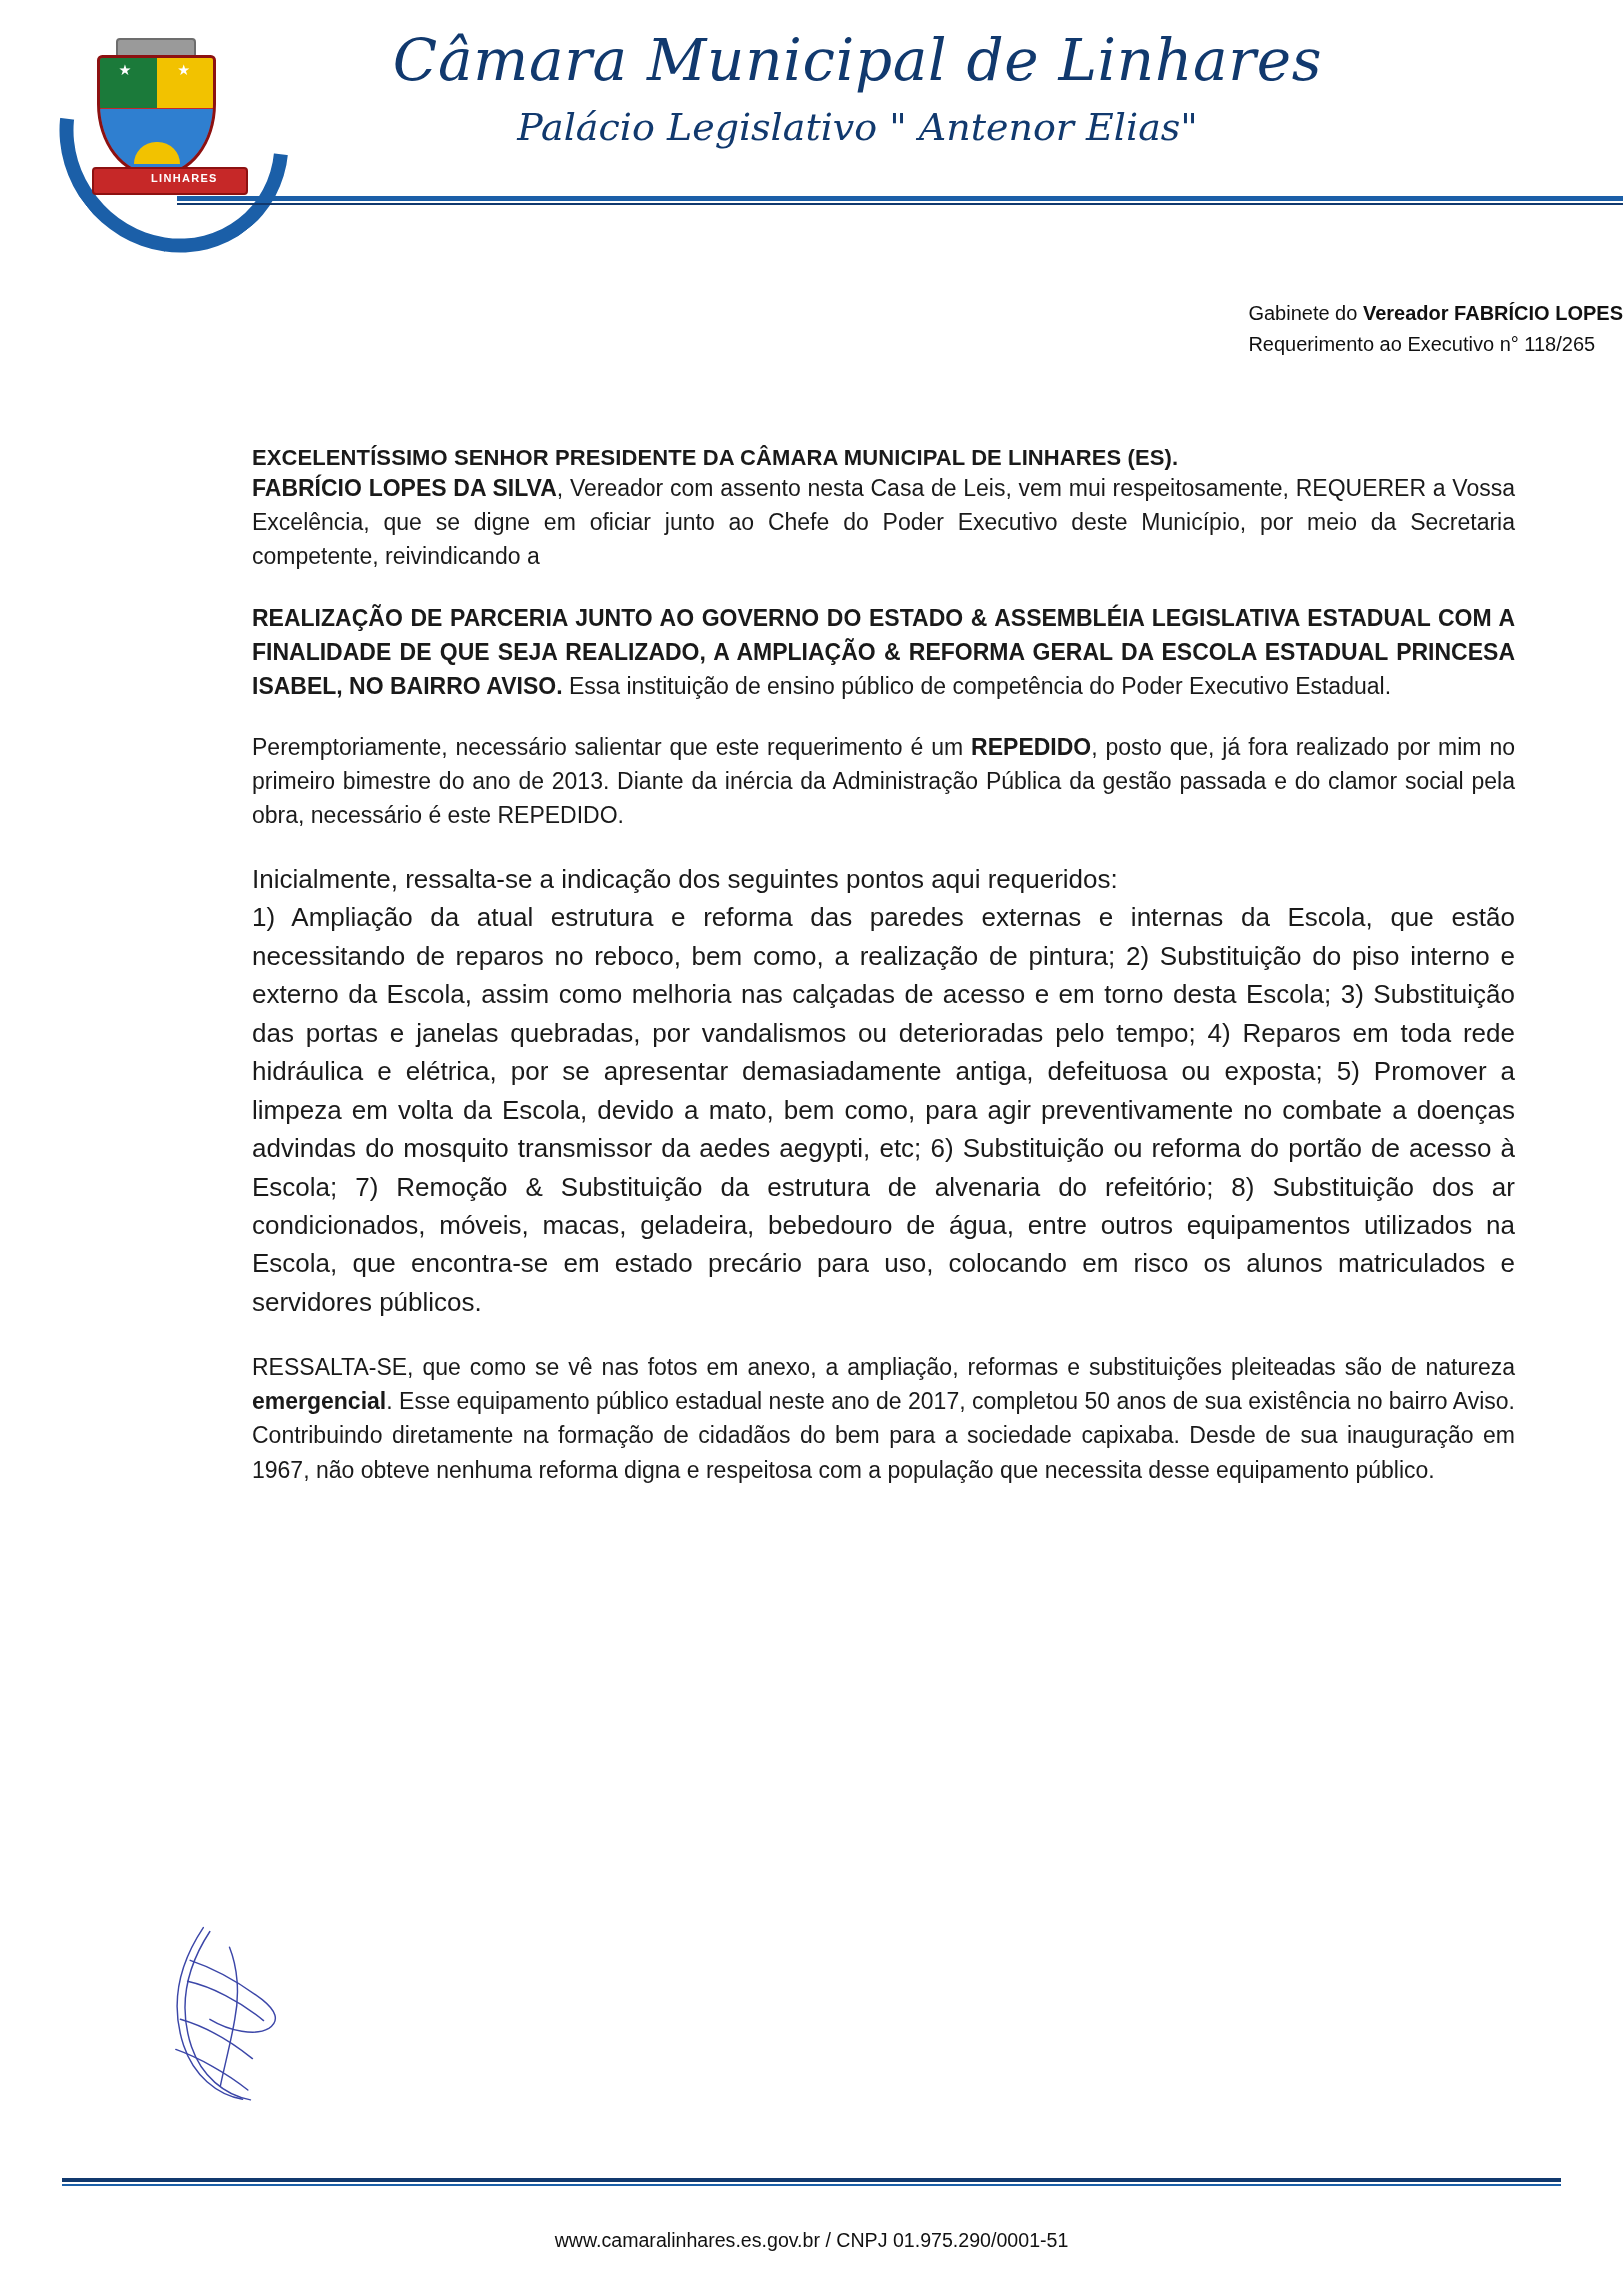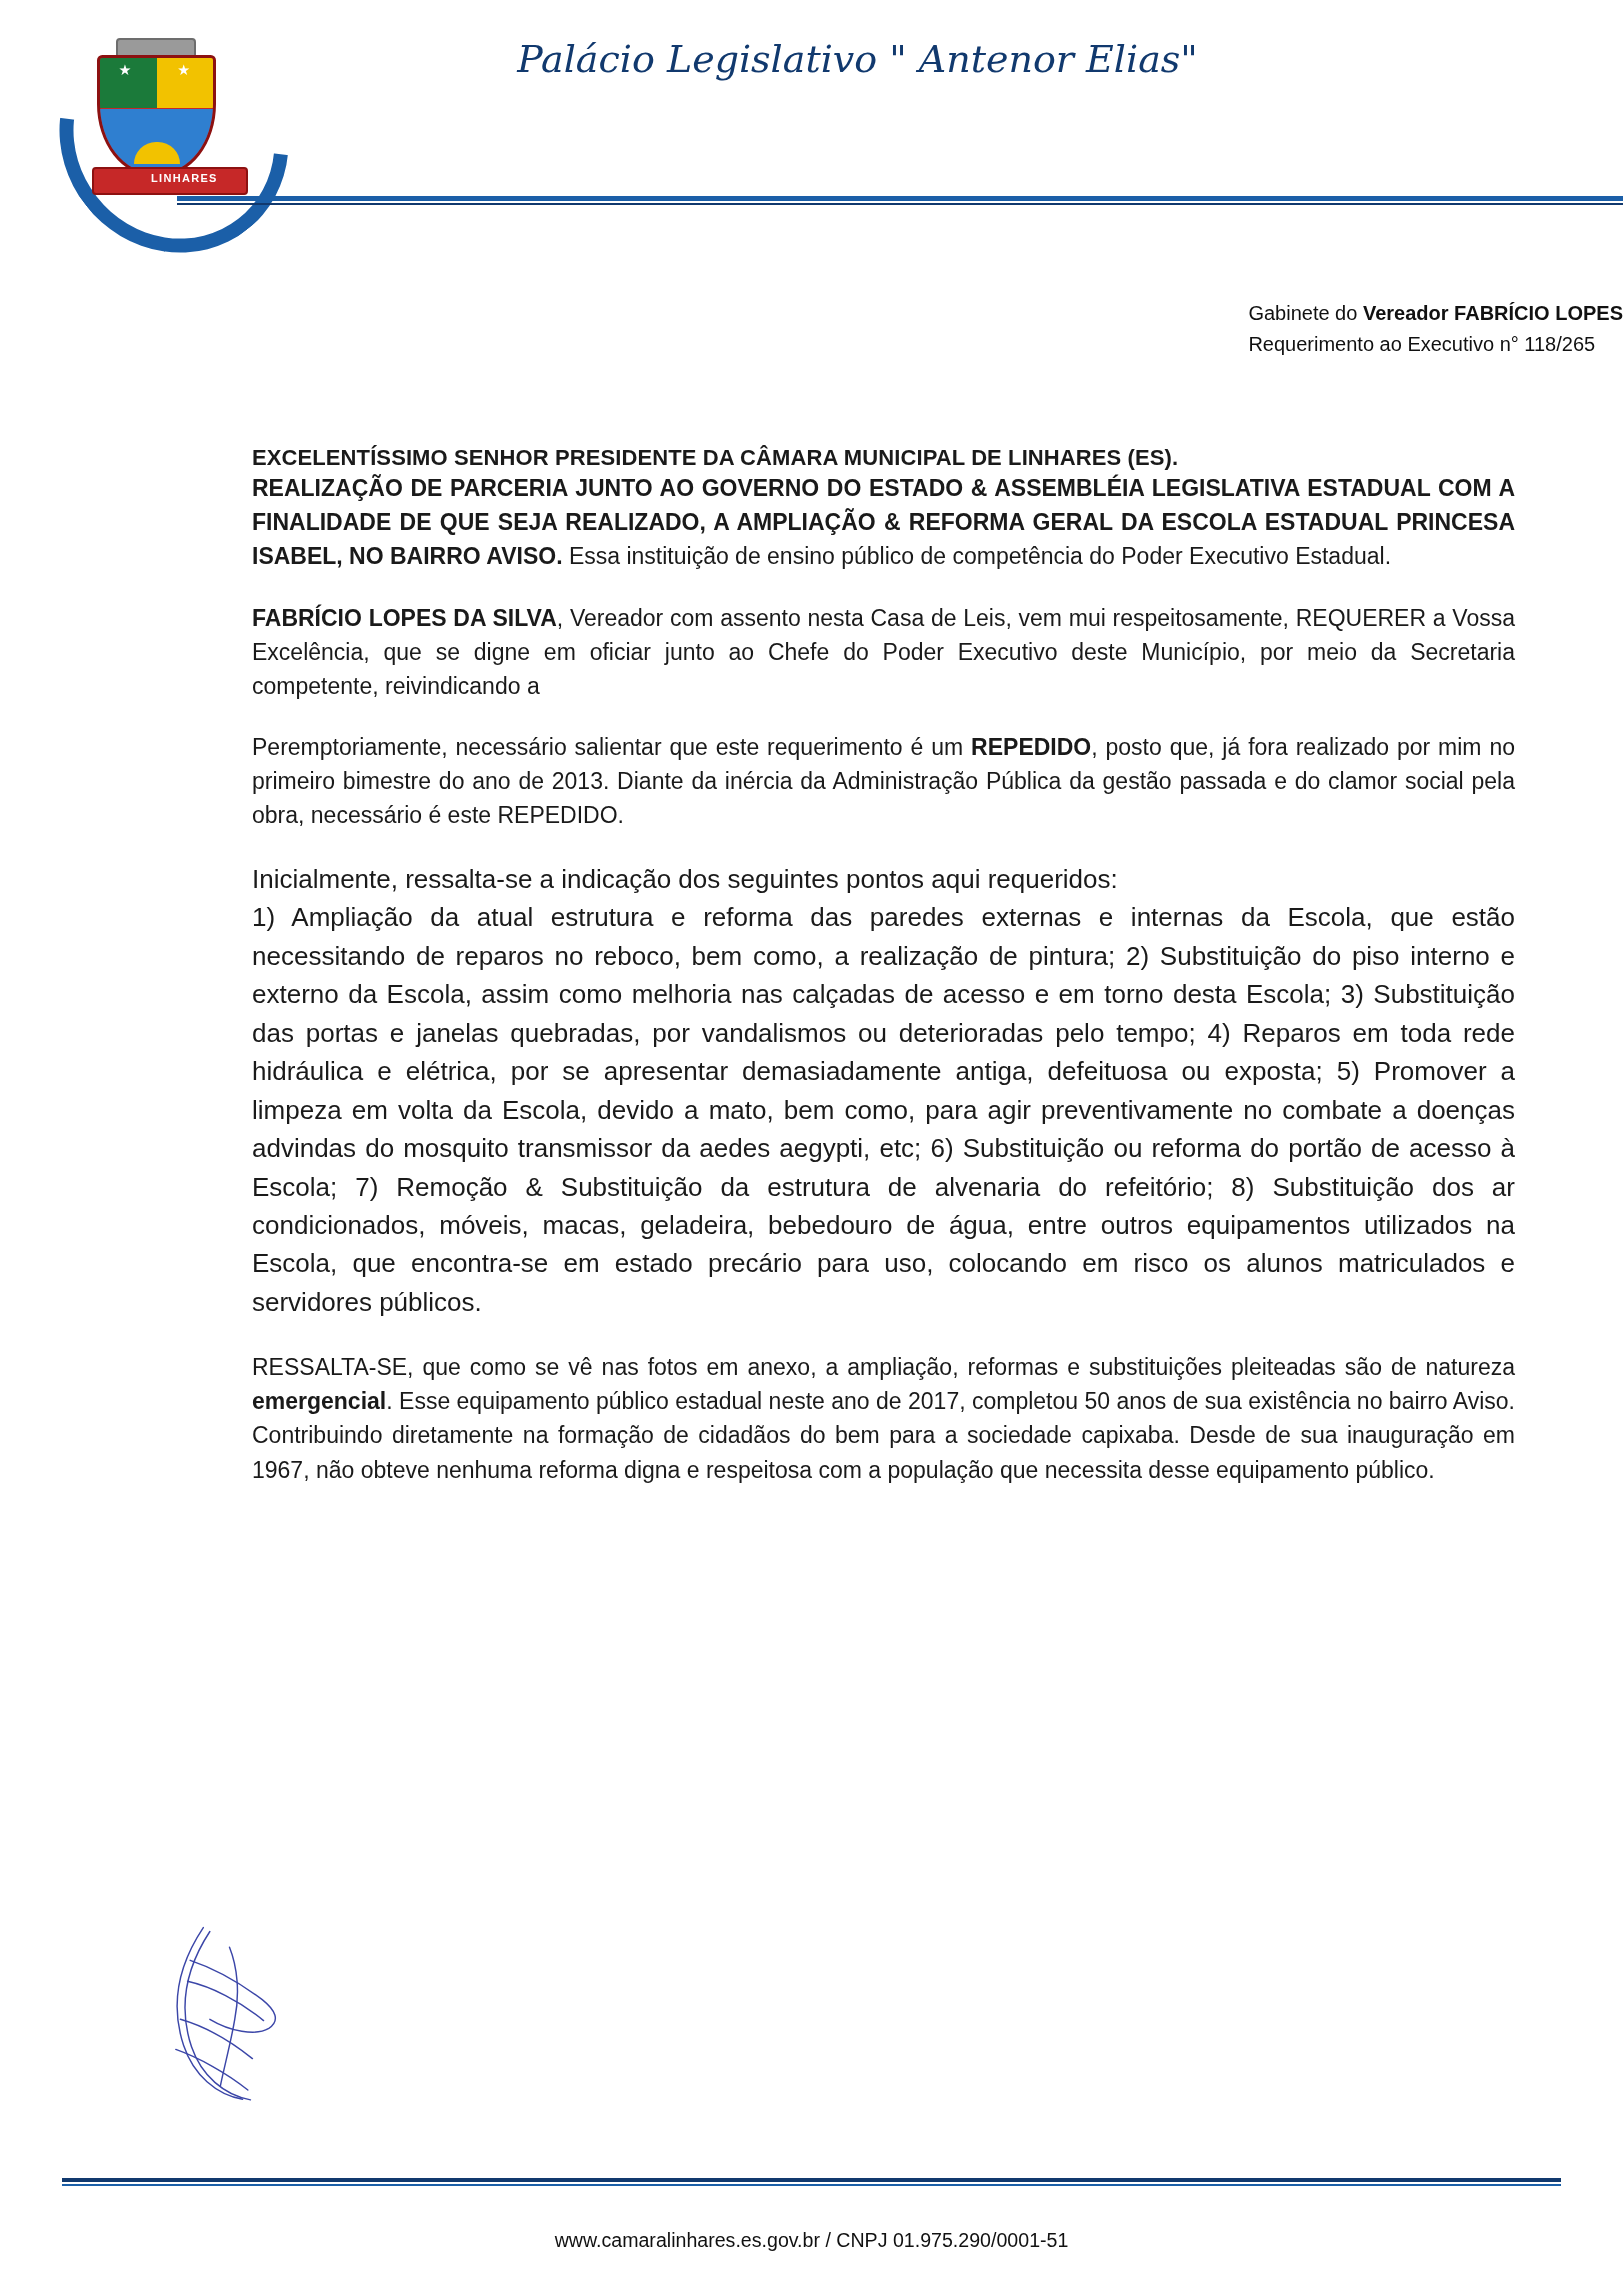--- a/index.html
+++ b/index.html
@@ -249,39 +249,40 @@
         </div>
         <div class="dates">
           <span class="l">1800</span>
           <span class="r">1943</span>
         </div>
         <div class="ribbon">LINHARES</div>
       </div>
     </div>
 
     <div class="header-titles">
+      <div class="title-main">Câmara Municipal de Linhares</div>
       <div class="title-sub">Palácio Legislativo " Antenor Elias"</div>
     </div>
 
     <div class="header-rule"></div>
     <div class="header-rule2"></div>
   </div>
 
   <div class="gabinete">
     <div><span>Gabinete do </span><b>Vereador FABRÍCIO LOPES</b></div>
     <div>Requerimento ao Executivo n° 118/265</div>
   </div>
 
   <div class="content">
 
     <div class="addressee">EXCELENTÍSSIMO SENHOR PRESIDENTE DA CÂMARA MUNICIPAL DE LINHARES (ES).</div>
 
+    <p class="para"><span class="b">FABRÍCIO LOPES DA SILVA</span><span>, Vereador com assento nesta Casa de Leis, vem mui respeitosamente, REQUERER a Vossa Excelência, que se digne em oficiar junto ao Chefe do Poder Executivo deste Município, por meio da Secretaria competente, reivindicando a</span></p>
+
     <p class="para"><span class="b">REALIZAÇÃO DE PARCERIA JUNTO AO GOVERNO DO ESTADO &amp; ASSEMBLÉIA LEGISLATIVA ESTADUAL COM A FINALIDADE DE QUE SEJA REALIZADO, A AMPLIAÇÃO &amp; REFORMA GERAL DA ESCOLA ESTADUAL PRINCESA ISABEL, NO BAIRRO AVISO.</span><span> Essa instituição de ensino público de competência do Poder Executivo Estadual.</span></p>
-
-    <p class="para"><span class="b">FABRÍCIO LOPES DA SILVA</span><span>, Vereador com assento nesta Casa de Leis, vem mui respeitosamente, REQUERER a Vossa Excelência, que se digne em oficiar junto ao Chefe do Poder Executivo deste Município, por meio da Secretaria competente, reivindicando a</span></p>
 
     <p class="para"><span>Peremptoriamente, necessário salientar que este requerimento é um </span><span class="b">REPEDIDO</span><span>, posto que, já fora realizado por mim no primeiro bimestre do ano de 2013. Diante da inércia da Administração Pública da gestão passada e do clamor social pela obra, necessário é este REPEDIDO.</span></p>
 
 
     <div class="list-block">
       <div class="lead">Inicialmente, ressalta-se a indicação dos seguintes pontos aqui requeridos:</div>
       <span>1) Ampliação da atual estrutura e reforma das paredes externas e internas da Escola, que estão necessitando de reparos no reboco, bem como, a realização de pintura; 2) Substituição do piso interno e externo da Escola, assim como melhoria nas calçadas de acesso e em torno desta Escola; 3) Substituição das portas e janelas quebradas, por vandalismos ou deterioradas pelo tempo; 4) Reparos em toda rede hidráulica e elétrica, por se apresentar demasiadamente antiga, defeituosa ou exposta; 5) Promover a limpeza em volta da Escola, devido a mato, bem como, para agir preventivamente no combate a doenças advindas do mosquito transmissor da aedes aegypti, etc; 6) Substituição ou reforma do portão de acesso à Escola; 7) Remoção &amp; Substituição da estrutura de alvenaria do refeitório;  8) Substituição dos ar condicionados, móveis, macas, geladeira, bebedouro de água, entre outros equipamentos utilizados na Escola, que encontra-se em estado precário para uso, colocando em risco os alunos matriculados e servidores públicos.</span>
     </div>
 
     <p class="para"><span>RESSALTA-SE, que como se vê nas fotos em anexo, a ampliação, reformas e substituições pleiteadas são de natureza </span><span class="b">emergencial</span><span>. Esse equipamento público estadual neste ano de 2017, completou 50 anos de sua existência no bairro Aviso. Contribuindo diretamente na formação de cidadãos do bem para a sociedade capixaba. Desde de sua inauguração em 1967, não obteve nenhuma reforma digna e respeitosa com a população que necessita desse equipamento público.</span></p>

